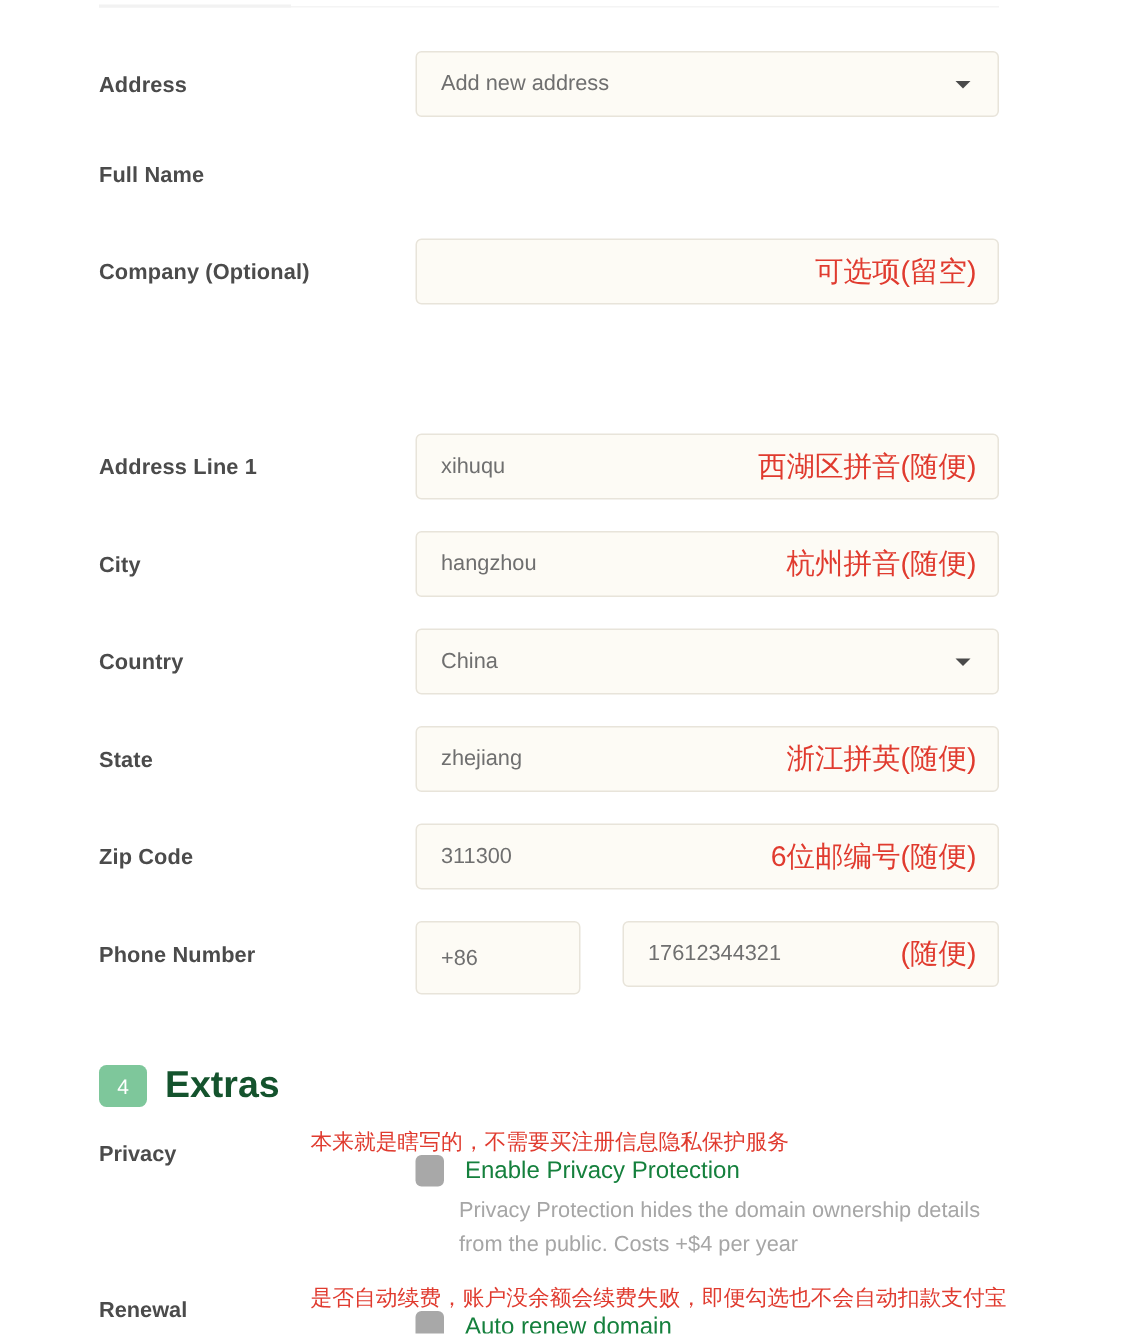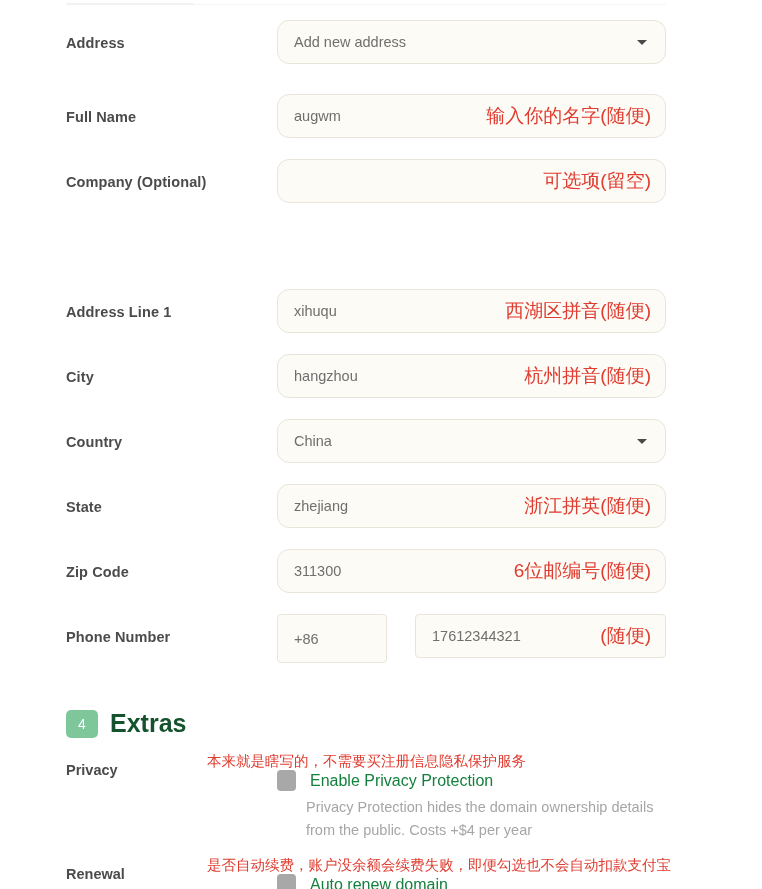--- a/index.html
+++ b/index.html
@@ -63,21 +63,21 @@
 
   .field-control {
     position: absolute;
     left: 277px;
     top: 0;
     width: 389px;
     height: 44px;
     box-sizing: border-box;
     background: #fdfbf5;
     border: 1px solid #e8e4da;
-    border-radius: 12px;
+    border-radius: 4px;
     display: flex;
     align-items: center;
     padding: 0 16px;
   }
 
   .field-control.select-ctrl {
     justify-content: space-between;
   }
 
   .field-value {
@@ -211,34 +211,30 @@
   }
 </style>
 </head>
 <body>
 
 <div class="page">
 
   <div class="top-divider"></div>
   <div class="top-divider-2"></div>
 
-  <div class="form-row" style="top:20px;">
+  <div class="form-row" style="top:34px;">
     <div class="field-label">Address</div>
     <div class="field-control select-ctrl">
       <span class="field-value">Add new address</span>
       <span class="caret"></span>
     </div>
   </div>
 
   <div class="form-row" style="top:94px;">
     <div class="field-label">Full Name</div>
-    <div class="field-control">
-      <span class="field-value">augwm</span>
-      <span class="annotation">输入你的名字(随便)</span>
-    </div>
   </div>
 
   <div class="form-row" style="top:159px;">
     <div class="field-label">Company (Optional)</div>
     <div class="field-control">
       <span class="field-value"></span>
       <span class="annotation">可选项(留空)</span>
     </div>
   </div>
 

